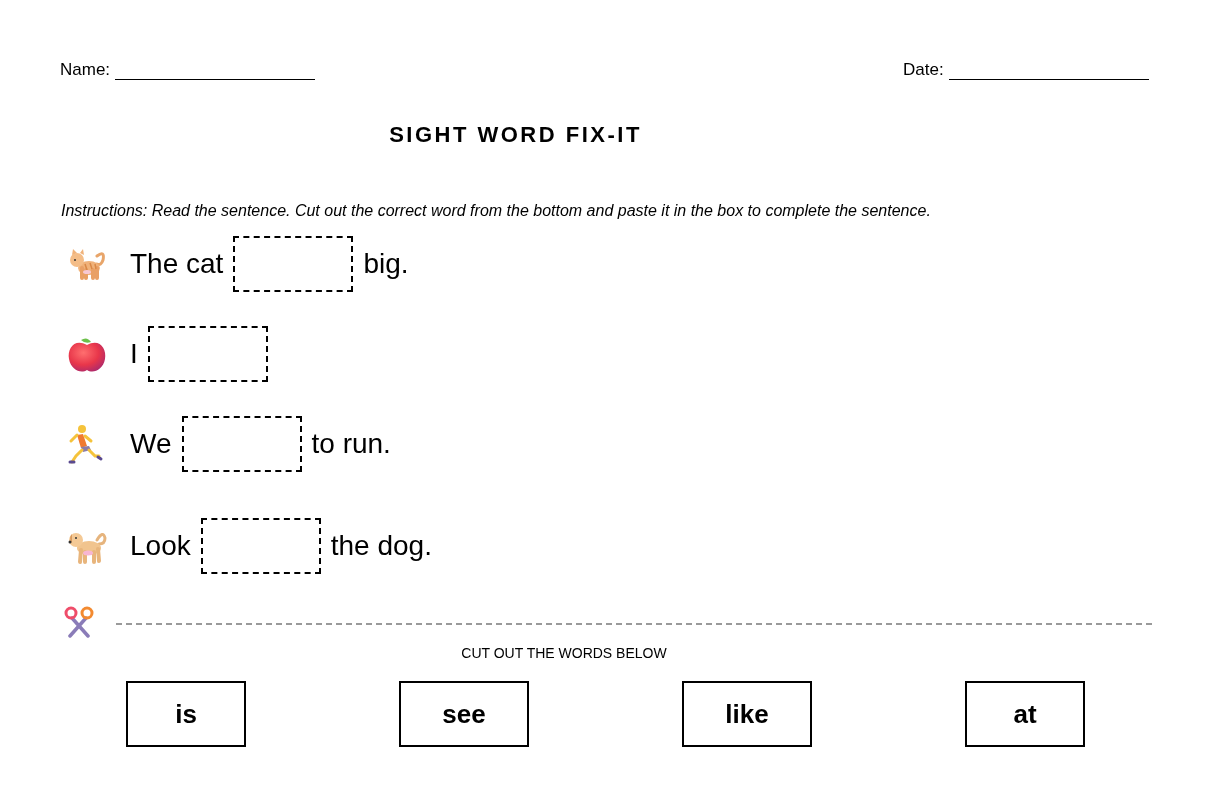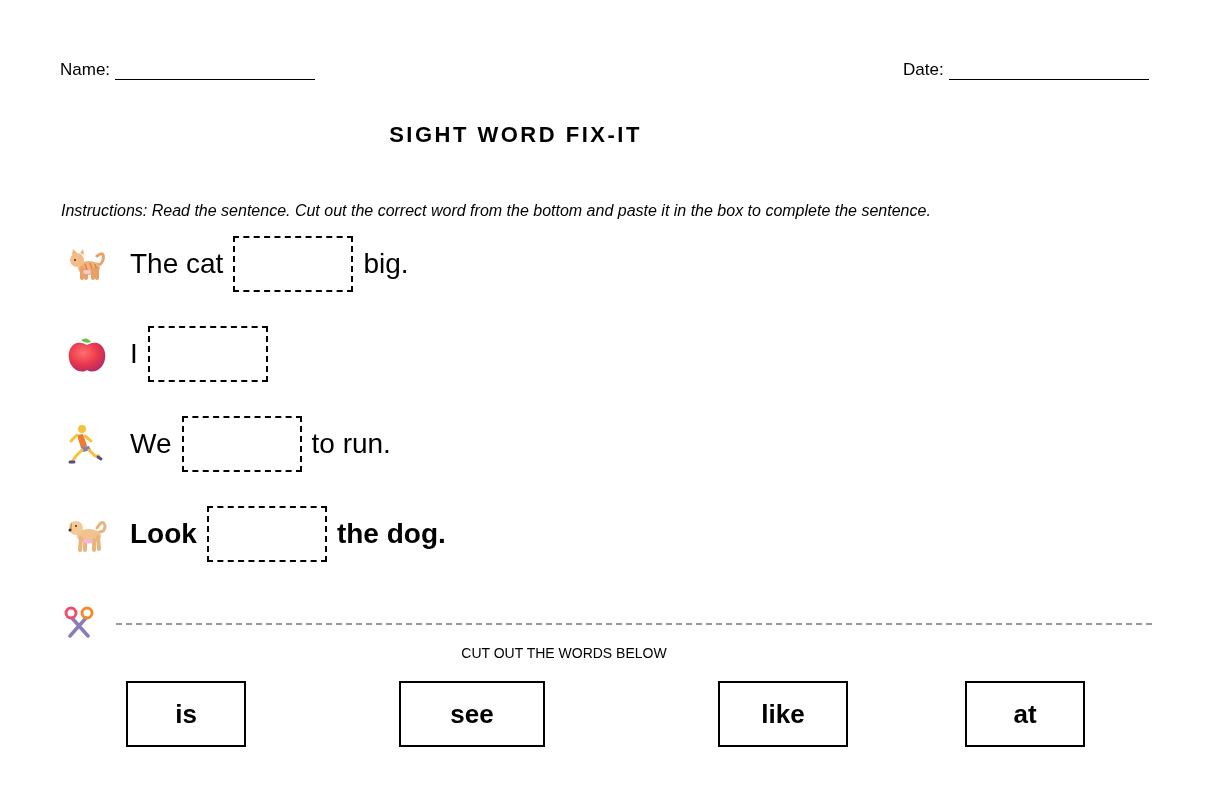--- a/index.html
+++ b/index.html
@@ -171,21 +171,21 @@
       <path d="M16 25 l8 -1 l2 4 l-8 2 z" fill="#8a7ca8"></path>
       <path d="M17 28 l-6 6 l-4 6 M24 28 l6 6 l4 0" stroke="#f5c33b" stroke-width="3" stroke-linecap="round" fill="none"></path>
       <path d="M5 40 l4 0 M33 35 l3 2" stroke="#5a4a90" stroke-width="3" stroke-linecap="round"></path>
     </svg>
   </span>
   <span>We</span>
   <span class="gap"></span>
   <span>to run.</span>
 </div>
 
-<div class="sentence" style="top:506px;font-weight:bold;">
+<div class="sentence" style="top:518px;">
   <span class="emoji">
     <svg width="44" height="44" viewBox="0 0 44 44">
       <path d="M32 16 q6 -10 8 -2 q0 6 -6 6" fill="none" stroke="#e6b47d" stroke-width="3" stroke-linecap="round"></path>
       <ellipse cx="24" cy="24" rx="12" ry="7" fill="#f1c48e"></ellipse>
       <path d="M16 26 l-1 12 M20 28 l0 10 M29 28 l0 10 M33 25 l1 12" stroke="#e8b57c" stroke-width="4" stroke-linecap="round"></path>
       <ellipse cx="23" cy="29" rx="5" ry="2.5" fill="#f7b6d2"></ellipse>
       <circle cx="11" cy="16" r="7" fill="#f4c995"></circle>
       <path d="M7 10 q-4 4 0 9 z" fill="#d99a5e"></path>
       <circle cx="5" cy="18" r="1.5" fill="#333"></circle>
       <circle cx="11" cy="14" r="1" fill="#333"></circle>
@@ -203,15 +203,15 @@
       <circle cx="9" cy="7" r="5" fill="none" stroke="#ef4d6a" stroke-width="3"></circle>
       <circle cx="25" cy="7" r="5" fill="none" stroke="#f38a30" stroke-width="3"></circle>
     </svg>
   </span>
   <span class="dash"></span>
 </div>
 
 <div class="cut-label">CUT OUT THE WORDS BELOW</div>
 
 <div class="word-card" style="left:126px; width:120px;">is</div>
-<div class="word-card" style="left:399px; width:146px;">see</div>
-<div class="word-card" style="left:718px; width:130px;">like</div>
+<div class="word-card" style="left:399px; width:130px;">see</div>
+<div class="word-card" style="left:682px; width:130px;">like</div>
 <div class="word-card" style="left:965px; width:120px;">at</div>
 
 </body></html>

